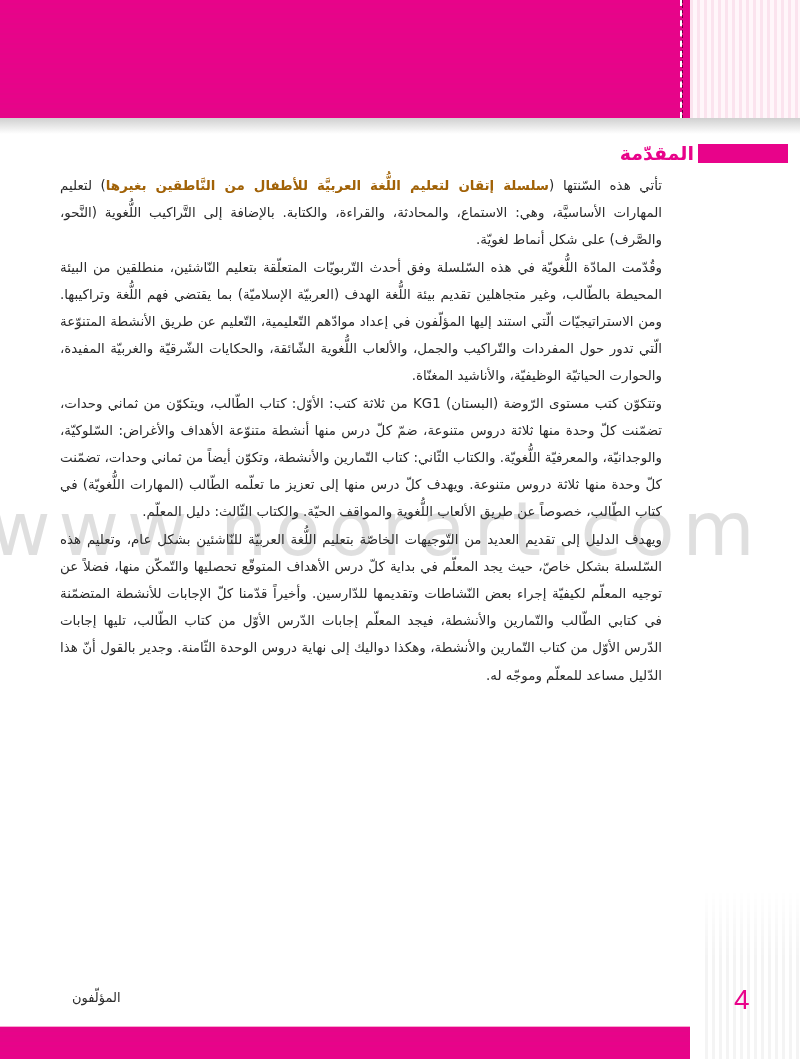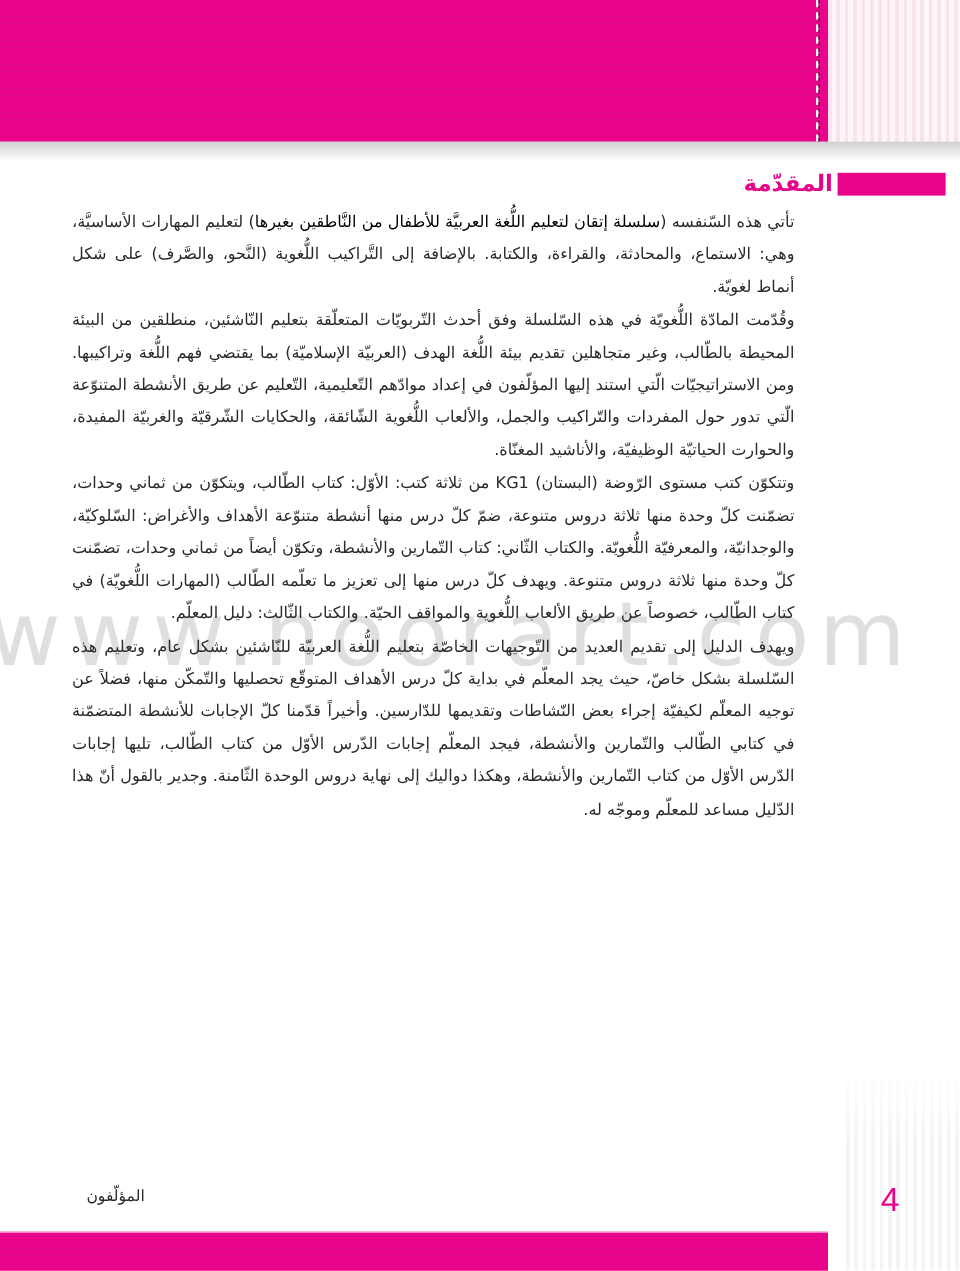--- a/index.html
+++ b/index.html
@@ -45,21 +45,21 @@
       color: #e8038a; font-weight: bold; font-size: 19px;
       font-family: "DejaVu Sans", sans-serif; direction: rtl; text-align: right;
     }
     .content {
       position: absolute; left: 60px; top: 172px; width: 602px;
       direction: rtl; text-align: justify;
       font-family: "DejaVu Sans", sans-serif;
       font-size: 13.4px; line-height: 27.2px; color: #2a2a2a;
     }
     .content p { margin: 0; }
-    .content .hl { color: #000000; font-weight: normal; }
+    .content .hl { color: #a16207; font-weight: bold; }
     .watermark {
       position: absolute; left: -10px; top: 486px; width: 820px;
       font-family: "DejaVu Sans", sans-serif; font-size: 74px;
       color: rgba(140,140,140,0.28); letter-spacing: 8px; white-space: nowrap;
       pointer-events: none;
     }
     .signature {
       position: absolute; left: 72px; top: 990px;
       font-size: 13px; color: #2a2a2a; direction: rtl;
       font-family: "DejaVu Sans", sans-serif;
@@ -86,21 +86,21 @@
 <div class="top-shadow"></div>
 
 <div class="section-title">
   <div class="bar"></div>
   <div class="label">المقدّمة</div>
 </div>
 
 <div class="watermark">www.noorart.com</div>
 
 <div class="content">
-  <p><span>تأتي هذه السّنفسه (</span><span class="hl">سلسلة إتقان لتعليم اللُّغة العربيَّة للأطفال من النَّاطقين بغيرها</span><span>) لتعليم المهارات الأساسيَّة، وهي: الاستماع، والمحادثة، والقراءة، والكتابة. بالإضافة إلى التَّراكيب اللُّغوية (النَّحو، والصَّرف) على شكل أنماط لغويّة.</span></p>
+  <p><span>تأتي هذه السّنتها (</span><span class="hl">سلسلة إتقان لتعليم اللُّغة العربيَّة للأطفال من النَّاطقين بغيرها</span><span>) لتعليم المهارات الأساسيَّة، وهي: الاستماع، والمحادثة، والقراءة، والكتابة. بالإضافة إلى التَّراكيب اللُّغوية (النَّحو، والصَّرف) على شكل أنماط لغويّة.</span></p>
   <p>وقُدّمت المادّة اللُّغويّة في هذه السّلسلة وفق أحدث التّربويّات المتعلّقة بتعليم النّاشئين، منطلقين من البيئة المحيطة بالطّالب، وغير متجاهلين تقديم بيئة اللُّغة الهدف (العربيّة الإسلاميّة) بما يقتضي فهم اللُّغة وتراكيبها. ومن الاستراتيجيّات الّتي استند إليها المؤلّفون في إعداد موادّهم التّعليمية، التّعليم عن طريق الأنشطة المتنوّعة الّتي تدور حول المفردات والتّراكيب والجمل، والألعاب اللُّغوية الشّائقة، والحكايات الشّرقيّة والغربيّة المفيدة، والحوارت الحياتيّة الوظيفيّة، والأناشيد المغنّاة.</p>
   <p>وتتكوّن كتب مستوى الرّوضة (البستان) KG1 من ثلاثة كتب: الأوّل: كتاب الطّالب، ويتكوّن من ثماني وحدات، تضمّنت كلّ وحدة منها ثلاثة دروس متنوعة، ضمّ كلّ درس منها أنشطة متنوّعة الأهداف والأغراض: السّلوكيّة، والوجدانيّة، والمعرفيّة اللُّغويّة. والكتاب الثّاني: كتاب التّمارين والأنشطة، وتكوّن أيضاً من ثماني وحدات، تضمّنت كلّ وحدة منها ثلاثة دروس متنوعة. ويهدف كلّ درس منها إلى تعزيز ما تعلّمه الطّالب (المهارات اللُّغويّة) في كتاب الطّالب، خصوصاً عن طريق الألعاب اللُّغوية والمواقف الحيّة. والكتاب الثّالث: دليل المعلّم.</p>
   <p>ويهدف الدليل إلى تقديم العديد من التّوجيهات الخاصّة بتعليم اللُّغة العربيّة للنّاشئين بشكل عام، وتعليم هذه السّلسلة بشكل خاصّ، حيث يجد المعلّم في بداية كلّ درس الأهداف المتوقّع تحصليها والتّمكّن منها، فضلاً عن توجيه المعلّم لكيفيّة إجراء بعض النّشاطات وتقديمها للدّارسين. وأخيراً قدّمنا كلّ الإجابات للأنشطة المتضمّنة في كتابي الطّالب والتّمارين والأنشطة، فيجد المعلّم إجابات الدّرس الأوّل من كتاب الطّالب، تليها إجابات الدّرس الأوّل من كتاب التّمارين والأنشطة، وهكذا دواليك إلى نهاية دروس الوحدة الثّامنة. وجدير بالقول أنّ هذا الدّليل مساعد للمعلّم وموجّه له.</p>
 </div>
 
 <div class="signature">المؤلّفون</div>
 
 <div class="right-strip-bottom"></div>
 <div class="page-number">4</div>
 

